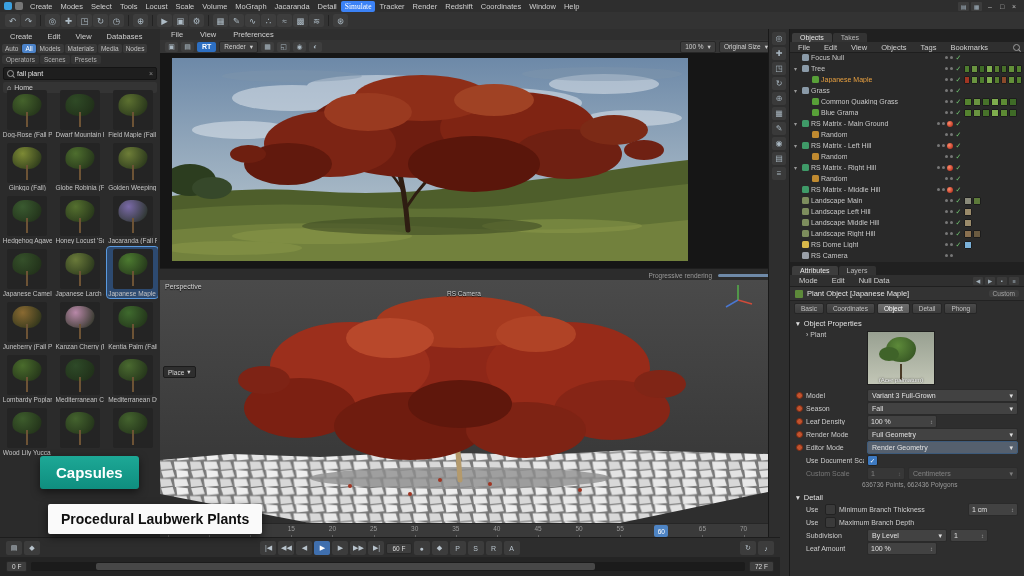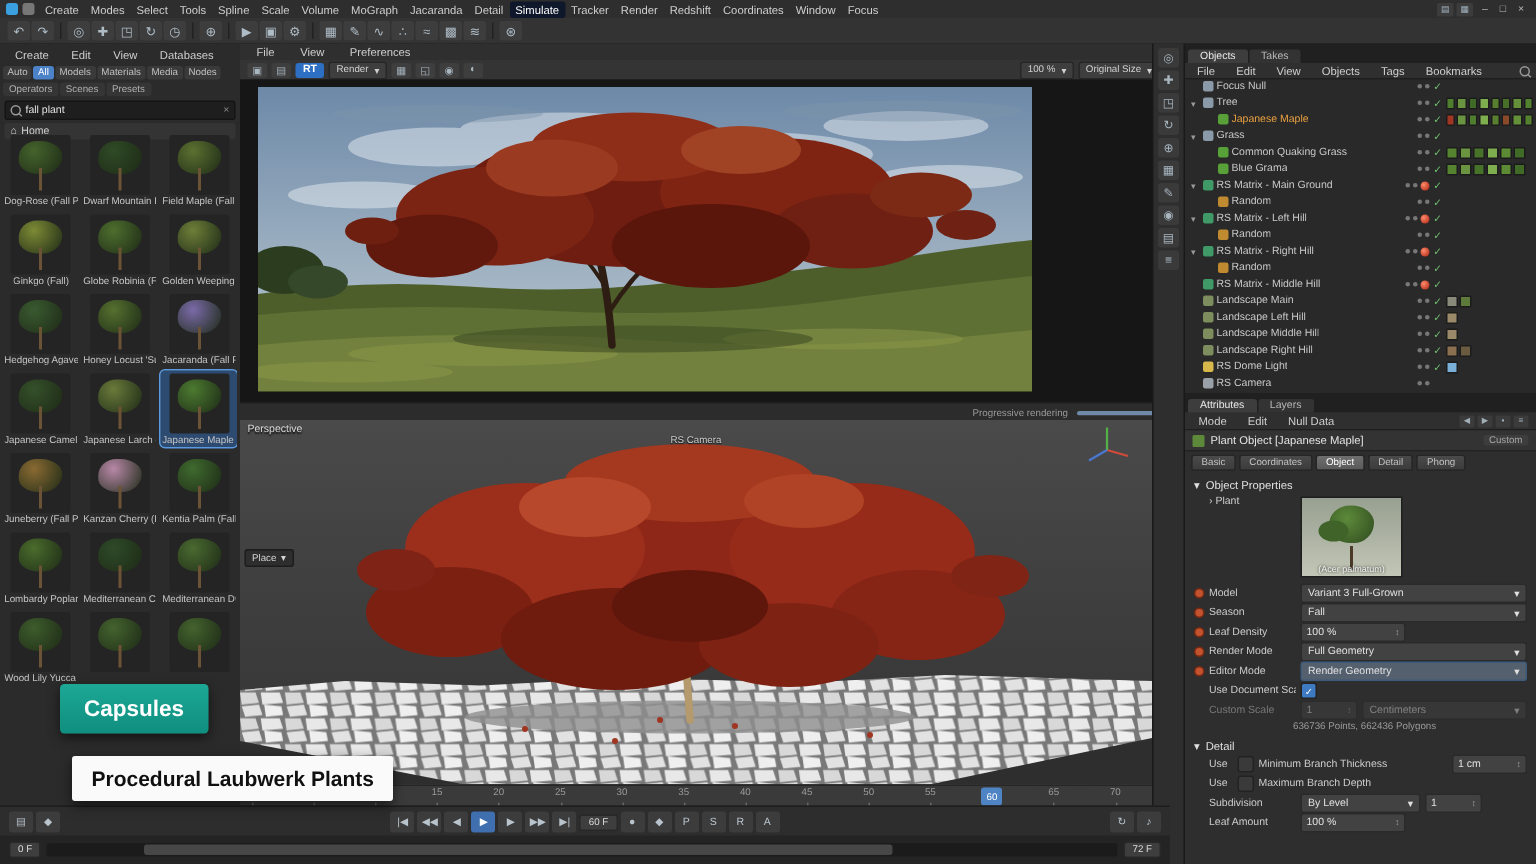--- a/index.html
+++ b/index.html
@@ -3,21 +3,21 @@
 <meta charset="utf-8">
 <style>
   html,body{margin:0;padding:0;background:#0d0d0d;}
   #app{position:relative;width:1024px;height:576px;background:#232323;overflow:hidden;
        font-family:"Liberation Sans",sans-serif;font-size:8px;color:#c8c8c8;user-select:none;}
   
   .menubar{position:absolute;top:0;left:0;right:0;height:12px;background:#2e2e2e;display:flex;align-items:center;padding:0 4px;border-bottom:1px solid #1a1a1a;}
   .logo-sq{width:8px;height:8px;border-radius:2px;margin-right:3px;}
   .menus{display:flex;align-items:center;}
   .menu-item{padding:0 4px;font-size:7.5px;color:#cfcfcf;line-height:11px;}
-  .menu-item.active{background:#0f172a;border-radius:2px;color:#fff;}
+  .menu-item.active{background:#3b82f6;border-radius:2px;color:#fff;font-family:Liberation Serif, serif;}
   .mb-right{margin-left:auto;display:flex;align-items:center;gap:2px;}
   .mb-ico{width:11px;height:9px;background:#3c3c3c;border-radius:1px;font-size:6px;display:flex;align-items:center;justify-content:center;color:#9fb0bd;}
   .win-btn{width:12px;height:10px;display:flex;align-items:center;justify-content:center;font-size:7px;color:#bbb;}
   
   .toolbar{position:absolute;top:12px;left:0;right:0;height:17px;background:#333;display:flex;align-items:center;padding:0 5px;gap:1px;border-bottom:1px solid #191919;}
   .tb-icon{width:15px;height:13px;background:#3d3d3d;border-radius:2px;display:flex;align-items:center;justify-content:center;font-size:8.5px;color:#aebcc6;}
   .tb-sep{width:1px;height:11px;background:#222;margin:0 3px;}
   
   .asset-panel{position:absolute;left:0;top:29px;width:160px;height:508px;background:#2b2b2b;border-right:1px solid #171717;}
   .ap-menus{display:flex;gap:7px;padding:2px 6px 1px;font-size:7px;color:#b5b5b5;}
@@ -129,33 +129,33 @@
 <div id="app">
 
   <div class="menubar">
     <div class="logo-sq" style="background:#3aa0e0"></div>
     <div class="logo-sq" style="background:#777"></div>
     <div class="menus" id="menu-items">
         <div class="menu-item">Create</div>
         <div class="menu-item">Modes</div>
         <div class="menu-item">Select</div>
         <div class="menu-item">Tools</div>
-        <div class="menu-item">Spline</div>
+        <div class="menu-item">Locust</div>
         <div class="menu-item">Scale</div>
         <div class="menu-item">Volume</div>
         <div class="menu-item">MoGraph</div>
         <div class="menu-item">Jacaranda</div>
         <div class="menu-item">Detail</div>
         <div class="menu-item active">Simulate</div>
         <div class="menu-item">Tracker</div>
         <div class="menu-item">Render</div>
         <div class="menu-item">Redshift</div>
         <div class="menu-item">Coordinates</div>
         <div class="menu-item">Window</div>
-        <div class="menu-item">Focus</div>
+        <div class="menu-item">Help</div>
       </div>
     <div class="mb-right">
       <div id="mb-layouts" style="display:flex;gap:2px">
           <div class="mb-ico">▤</div>
           <div class="mb-ico">▦</div>
         </div>
       <div id="win-btns" style="display:flex">
           <div class="win-btn">–</div>
           <div class="win-btn">□</div>
           <div class="win-btn">×</div>

